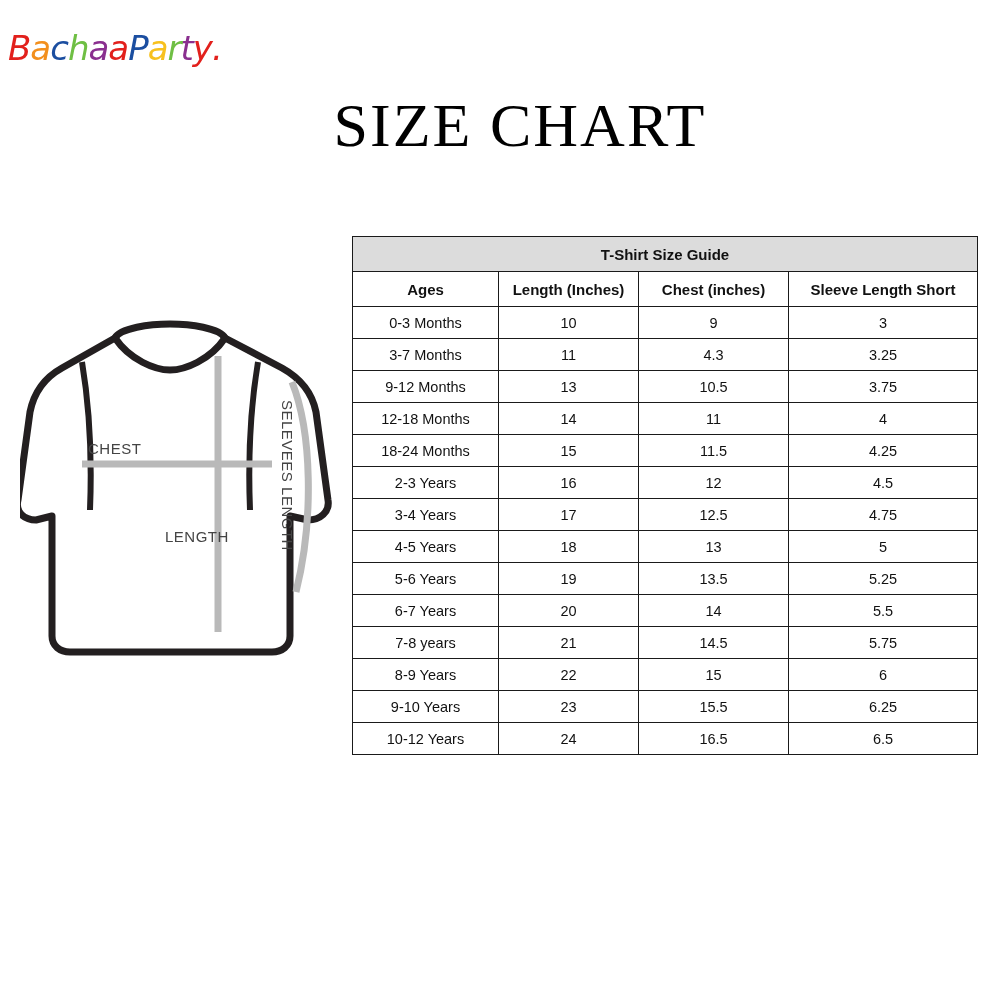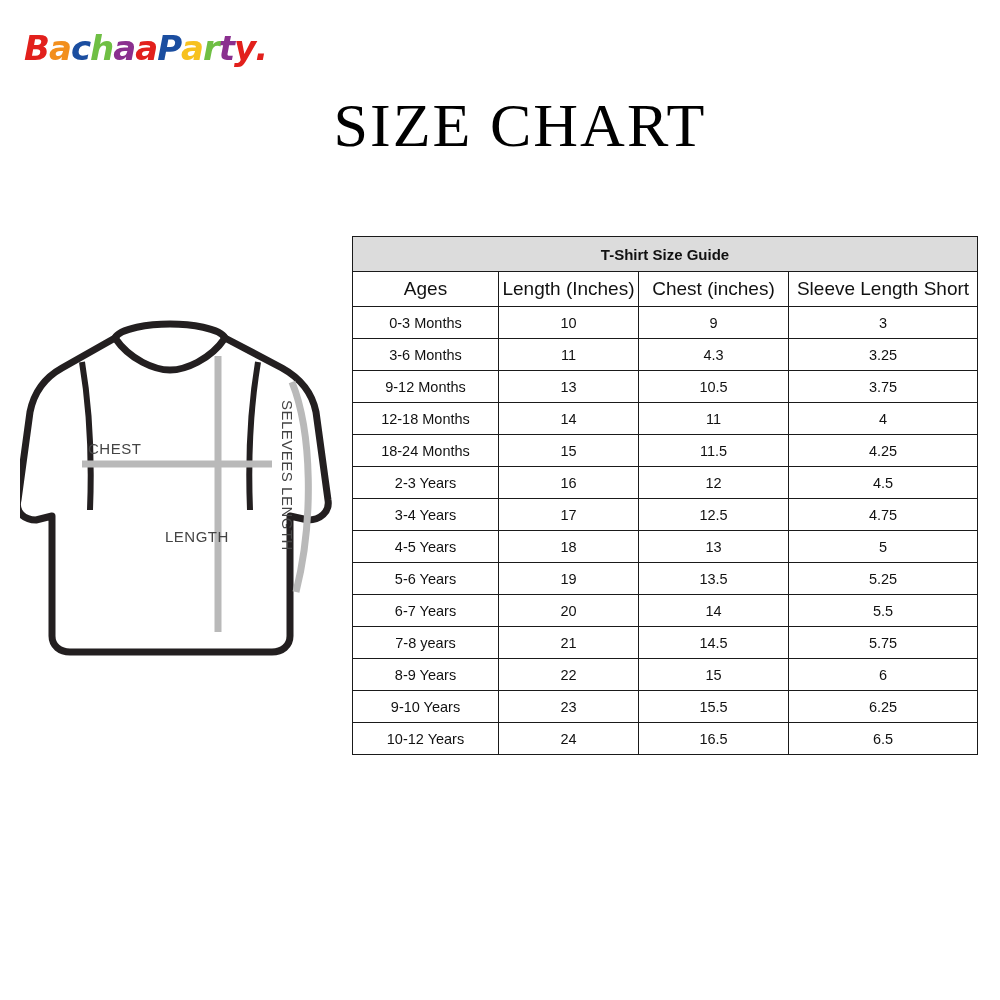--- a/index.html
+++ b/index.html
@@ -18,27 +18,26 @@
   
   #logo {
     position: absolute;
     left: 8px;
     top: 18px;
     width: 250px;
     height: 60px;
   }
   #logo .logo-text {
     font-family: "DejaVu Sans", sans-serif;
-    font-weight: bold;
+    font-weight: normal;
     font-size: 34px;
     font-style: italic;
     letter-spacing: -1px;
     white-space: nowrap;
     line-height: 60px;
-    margin-left: 16px;
   }
   #logo .logo-text span { display: inline-block; }
   .lc0 { color:#e2201c; } .lc1 { color:#f28f1d; } .lc2 { color:#1b4ea0; }
   .lc3 { color:#6fbf44; } .lc4 { color:#8a2f8f; } .lc5 { color:#e2201c; }
   .lc6 { color:#1b4ea0; } .lc7 { color:#f7c11e; } .lc8 { color:#6fbf44; }
   .lc9 { color:#8a2f8f; } .lc10{ color:#e2201c; }
   #logo .logo-dot {
     color: #e2201c;
   }
 
@@ -107,22 +106,22 @@
     padding: 0 2px;
     background: #fff;
   }
   .tbl-title td {
     font-weight: bold;
     font-size: 15px;
     height: 34px;
     text-align: center;
   }
   .tbl-head td {
-    font-weight: normal;
-    font-size: 19px;
+    font-weight: bold;
+    font-size: 15px;
     height: 34px;
   }
   col.c0 { width: 146px; }
   col.c1 { width: 140px; }
   col.c2 { width: 150px; }
   col.c3 { width: 189px; }
 </style>
 </head>
 <body>
 
@@ -177,21 +176,21 @@
         <td>Chest (inches)</td>
         <td>Sleeve Length Short</td>
       </tr>
     <tr>
           <td>0-3 Months</td>
           <td>10</td>
           <td>9</td>
           <td>3</td>
         </tr>
         <tr>
-          <td>3-6 Months</td>
+          <td>3-7 Months</td>
           <td>11</td>
           <td>4.3</td>
           <td>3.25</td>
         </tr>
         <tr>
           <td>9-12 Months</td>
           <td>13</td>
           <td>10.5</td>
           <td>3.75</td>
         </tr>

